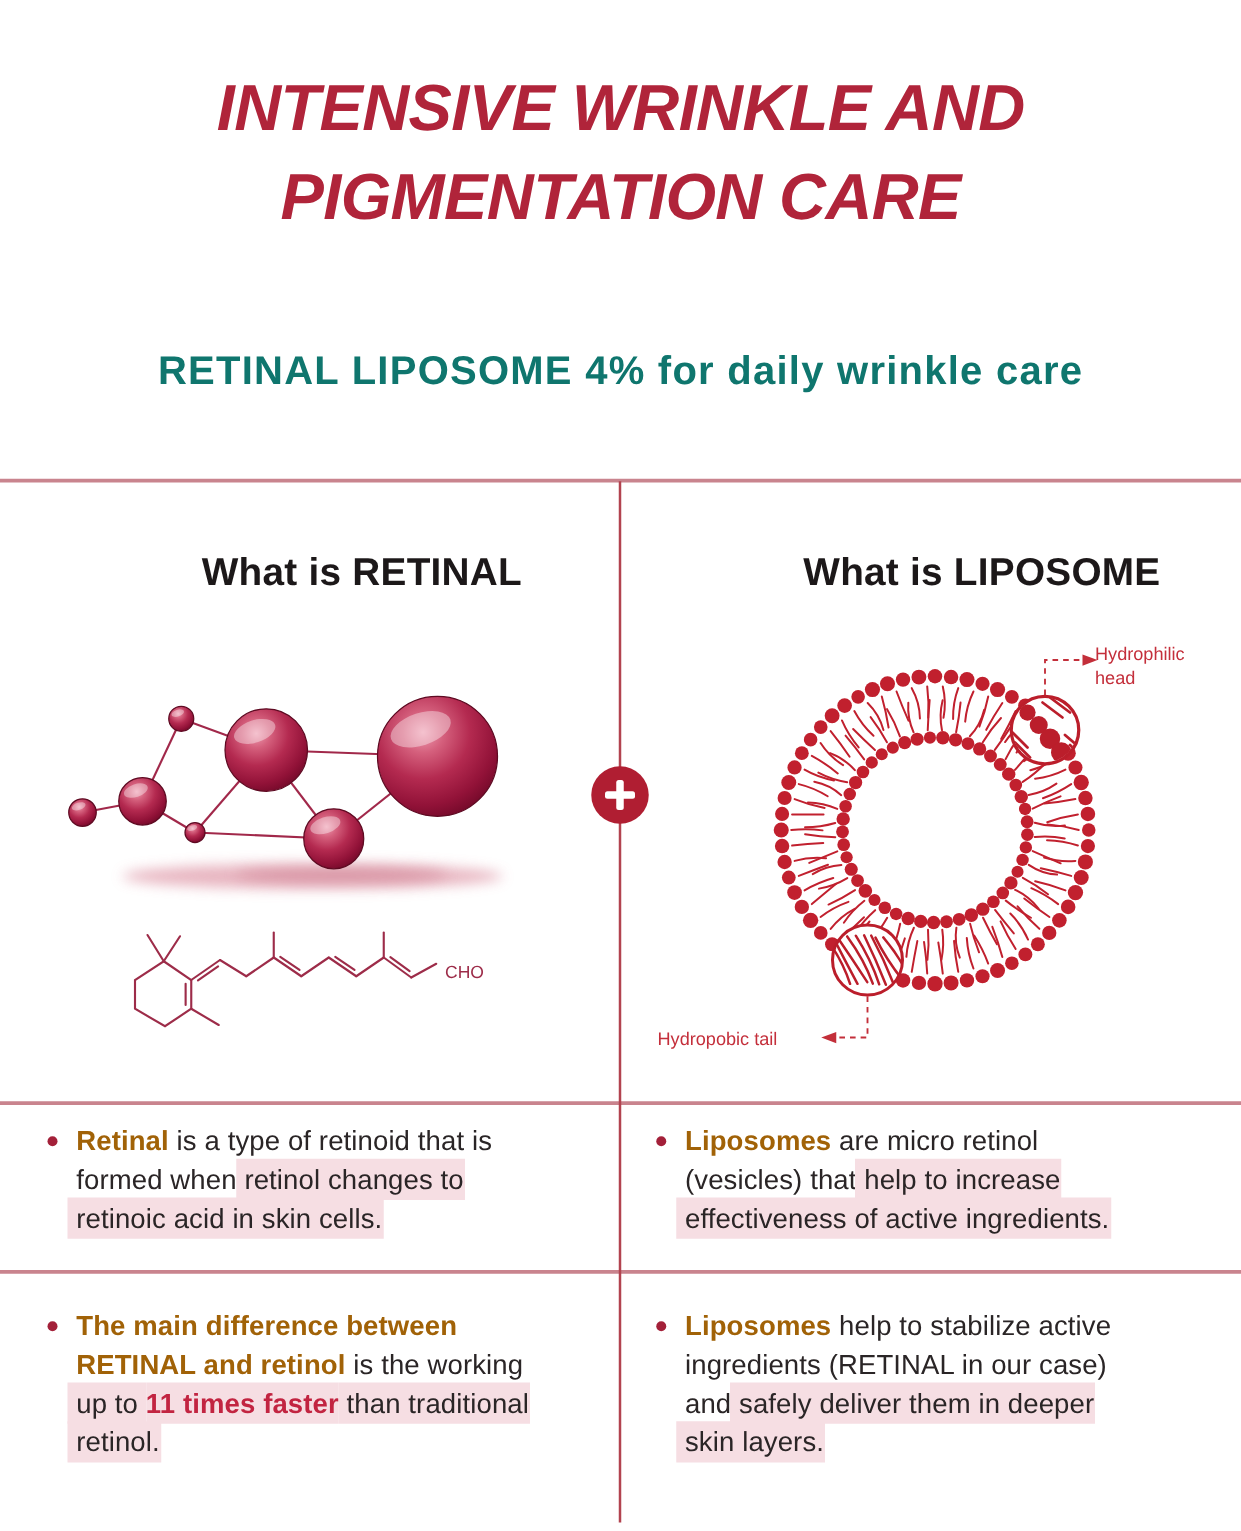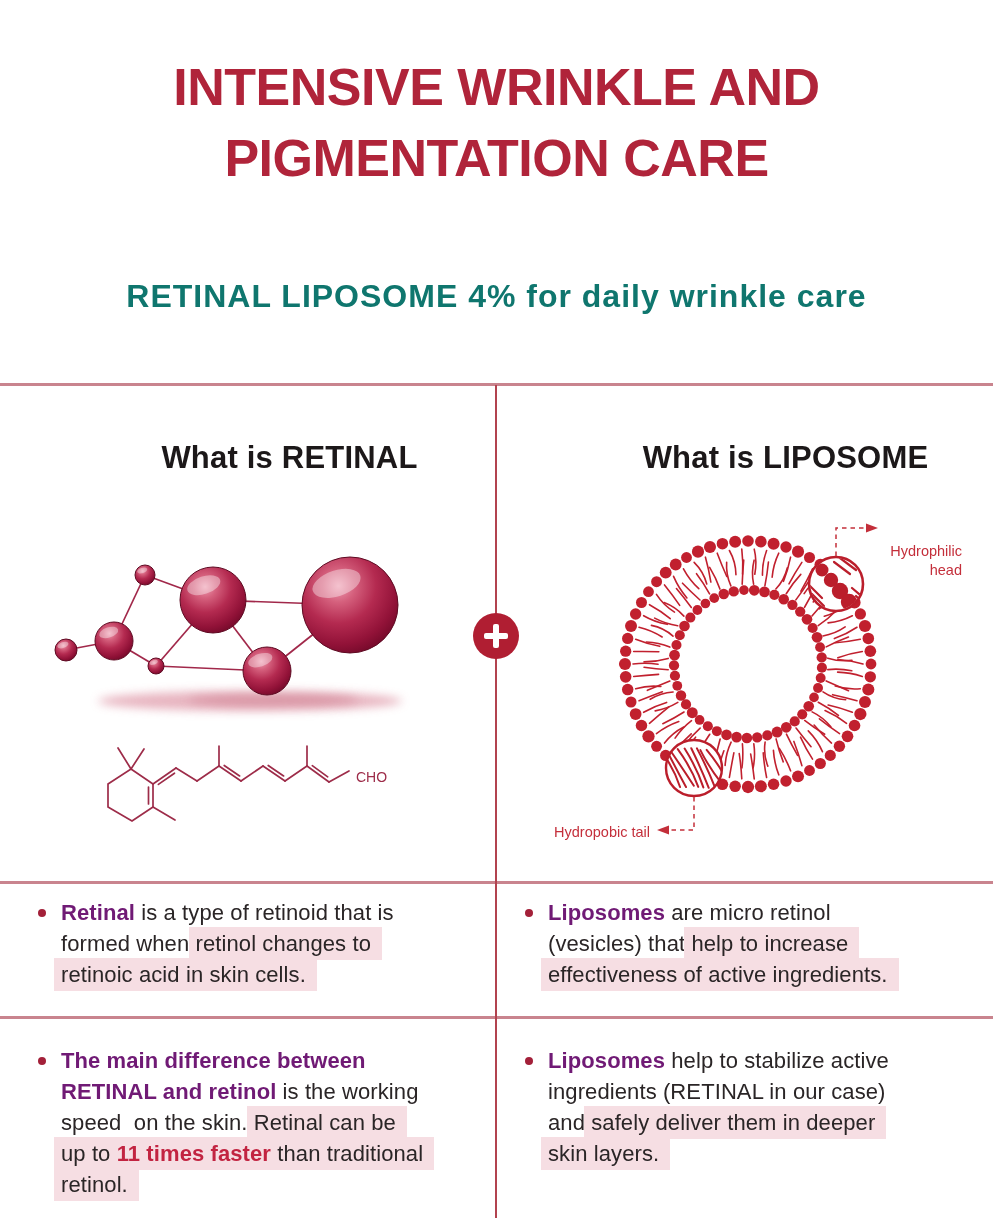--- a/index.html
+++ b/index.html
@@ -9,51 +9,51 @@
     --pink:#F6DEE3;
     --ink:#2A2526;
     --hline:#C9848E;
     --vline:#B2434F;
   }
   *{margin:0;padding:0;box-sizing:border-box;}
   html,body{background:#fff;}
   .page{position:relative;width:993px;height:1225px;background:#fff;overflow:hidden;
         font-family:"Liberation Sans","DejaVu Sans",sans-serif;}
   .title{position:absolute;top:52px;left:0;width:100%;text-align:center;
-         color:var(--title-red);font-weight:800;font-size:52px;line-height:71px;letter-spacing:-0.5px;}
+         color:var(--title-red);font-weight:800;font-size:52px;line-height:71px;letter-spacing:-0.5px;font-style:italic;}
   .subtitle{position:absolute;top:278px;left:0;width:100%;text-align:center;
             color:#0f766e;font-weight:700;font-size:32px;letter-spacing:1px;}
   .hline{position:absolute;left:0;width:993px;height:3px;background:var(--hline);}
   .vline{position:absolute;left:495px;top:385px;width:2px;height:833px;background:var(--vline);}
   .colhead{position:absolute;top:440px;width:552px;text-align:center;
            color:#1C1819;font-weight:700;font-size:31px;letter-spacing:0.2px;padding-left:27px;}
   .colhead.left{left:0;}
   .colhead.right{left:496px;}
   .plus{position:absolute;left:473px;top:613px;width:46px;height:46px;border-radius:50%;
         background:#B01E32;}
   .plus::before,.plus::after{content:"";position:absolute;background:#fff;border-radius:2px;}
   .plus::before{left:11px;top:20px;width:24px;height:6px;}
   .plus::after{left:20px;top:11px;width:6px;height:24px;}
   .illus{position:absolute;}
   .lipolabel{position:absolute;color:var(--label-red);font-size:14.5px;line-height:19px;}
-  .lipolabel.head{left:876px;top:515px;width:86px;text-align:right;margin-top:27px;}
-  .lipolabel.tail{left:526px;top:823px;width:124px;text-align:right;white-space:nowrap;}
+  .lipolabel.head{left:876px;top:515px;width:86px;text-align:left;}
+  .lipolabel.tail{left:526px;top:823px;width:124px;white-space:nowrap;}
   .bullet{position:absolute;display:flex;align-items:flex-start;}
   .bullet.r1l{left:38px;top:897px;width:450px;}
   .bullet.r1r{left:525px;top:897px;width:460px;}
   .bullet.r2l{left:38px;top:1045px;width:450px;}
   .bullet.r2r{left:525px;top:1045px;width:460px;}
   .bdot{flex:0 0 8px;width:8px;height:8px;border-radius:50%;background:#A32039;margin-top:12px;margin-right:15px;}
   .blines{flex:1;}
   .bl{white-space:pre;font-size:22px;line-height:31px;color:var(--ink);letter-spacing:0.1px;}
-  .bl .b{font-weight:700;color:#701a75;}
+  .bl .b{font-weight:700;color:#a16207;}
   .bl .r{color:#C22441;}
   .bl .h{background:var(--pink);padding-top:4px;padding-bottom:4px;}
   .bl .hs{padding-left:7px;margin-left:-7px;}
-  .bl .he{padding-right:11px;margin-right:-7px;}
+  .bl .he{padding-right:1px;margin-right:-7px;}
 </style>
 </head>
 <body>
 
 <div class="page">
 
   <div class="title">
     <div>INTENSIVE WRINKLE AND</div>
     <div>PIGMENTATION CARE</div>
   </div>
@@ -407,21 +407,20 @@
         <div class="bl"><span class="b">Liposomes</span><span class=""> are micro retinol</span></div>
         <div class="bl"><span class="">(vesicles) that </span><span class="h hs he">help to increase</span></div>
         <div class="bl"><span class="h hs he">effectiveness of active ingredients.</span></div>
       </div>
     </div>
   <div class="bullet r2l">
       <span class="bdot"></span>
       <div class="blines">
         <div class="bl"><span class="b">The main difference between</span></div>
         <div class="bl"><span class="b">RETINAL and retinol</span><span class=""> is the working</span></div>
-        <div class="bl"><span class="">speed  on the skin. </span><span class="h hs he">Retinal can be</span></div>
         <div class="bl"><span class="h hs">up to </span><span class="b r h">11 times faster</span><span class="h he"> than traditional</span></div>
         <div class="bl"><span class="h hs he">retinol.</span></div>
       </div>
     </div>
   <div class="bullet r2r">
       <span class="bdot"></span>
       <div class="blines">
         <div class="bl"><span class="b">Liposomes</span><span class=""> help to stabilize active</span></div>
         <div class="bl"><span class="">ingredients (RETINAL in our case)</span></div>
         <div class="bl"><span class="">and </span><span class="h hs he">safely deliver them in deeper</span></div>

